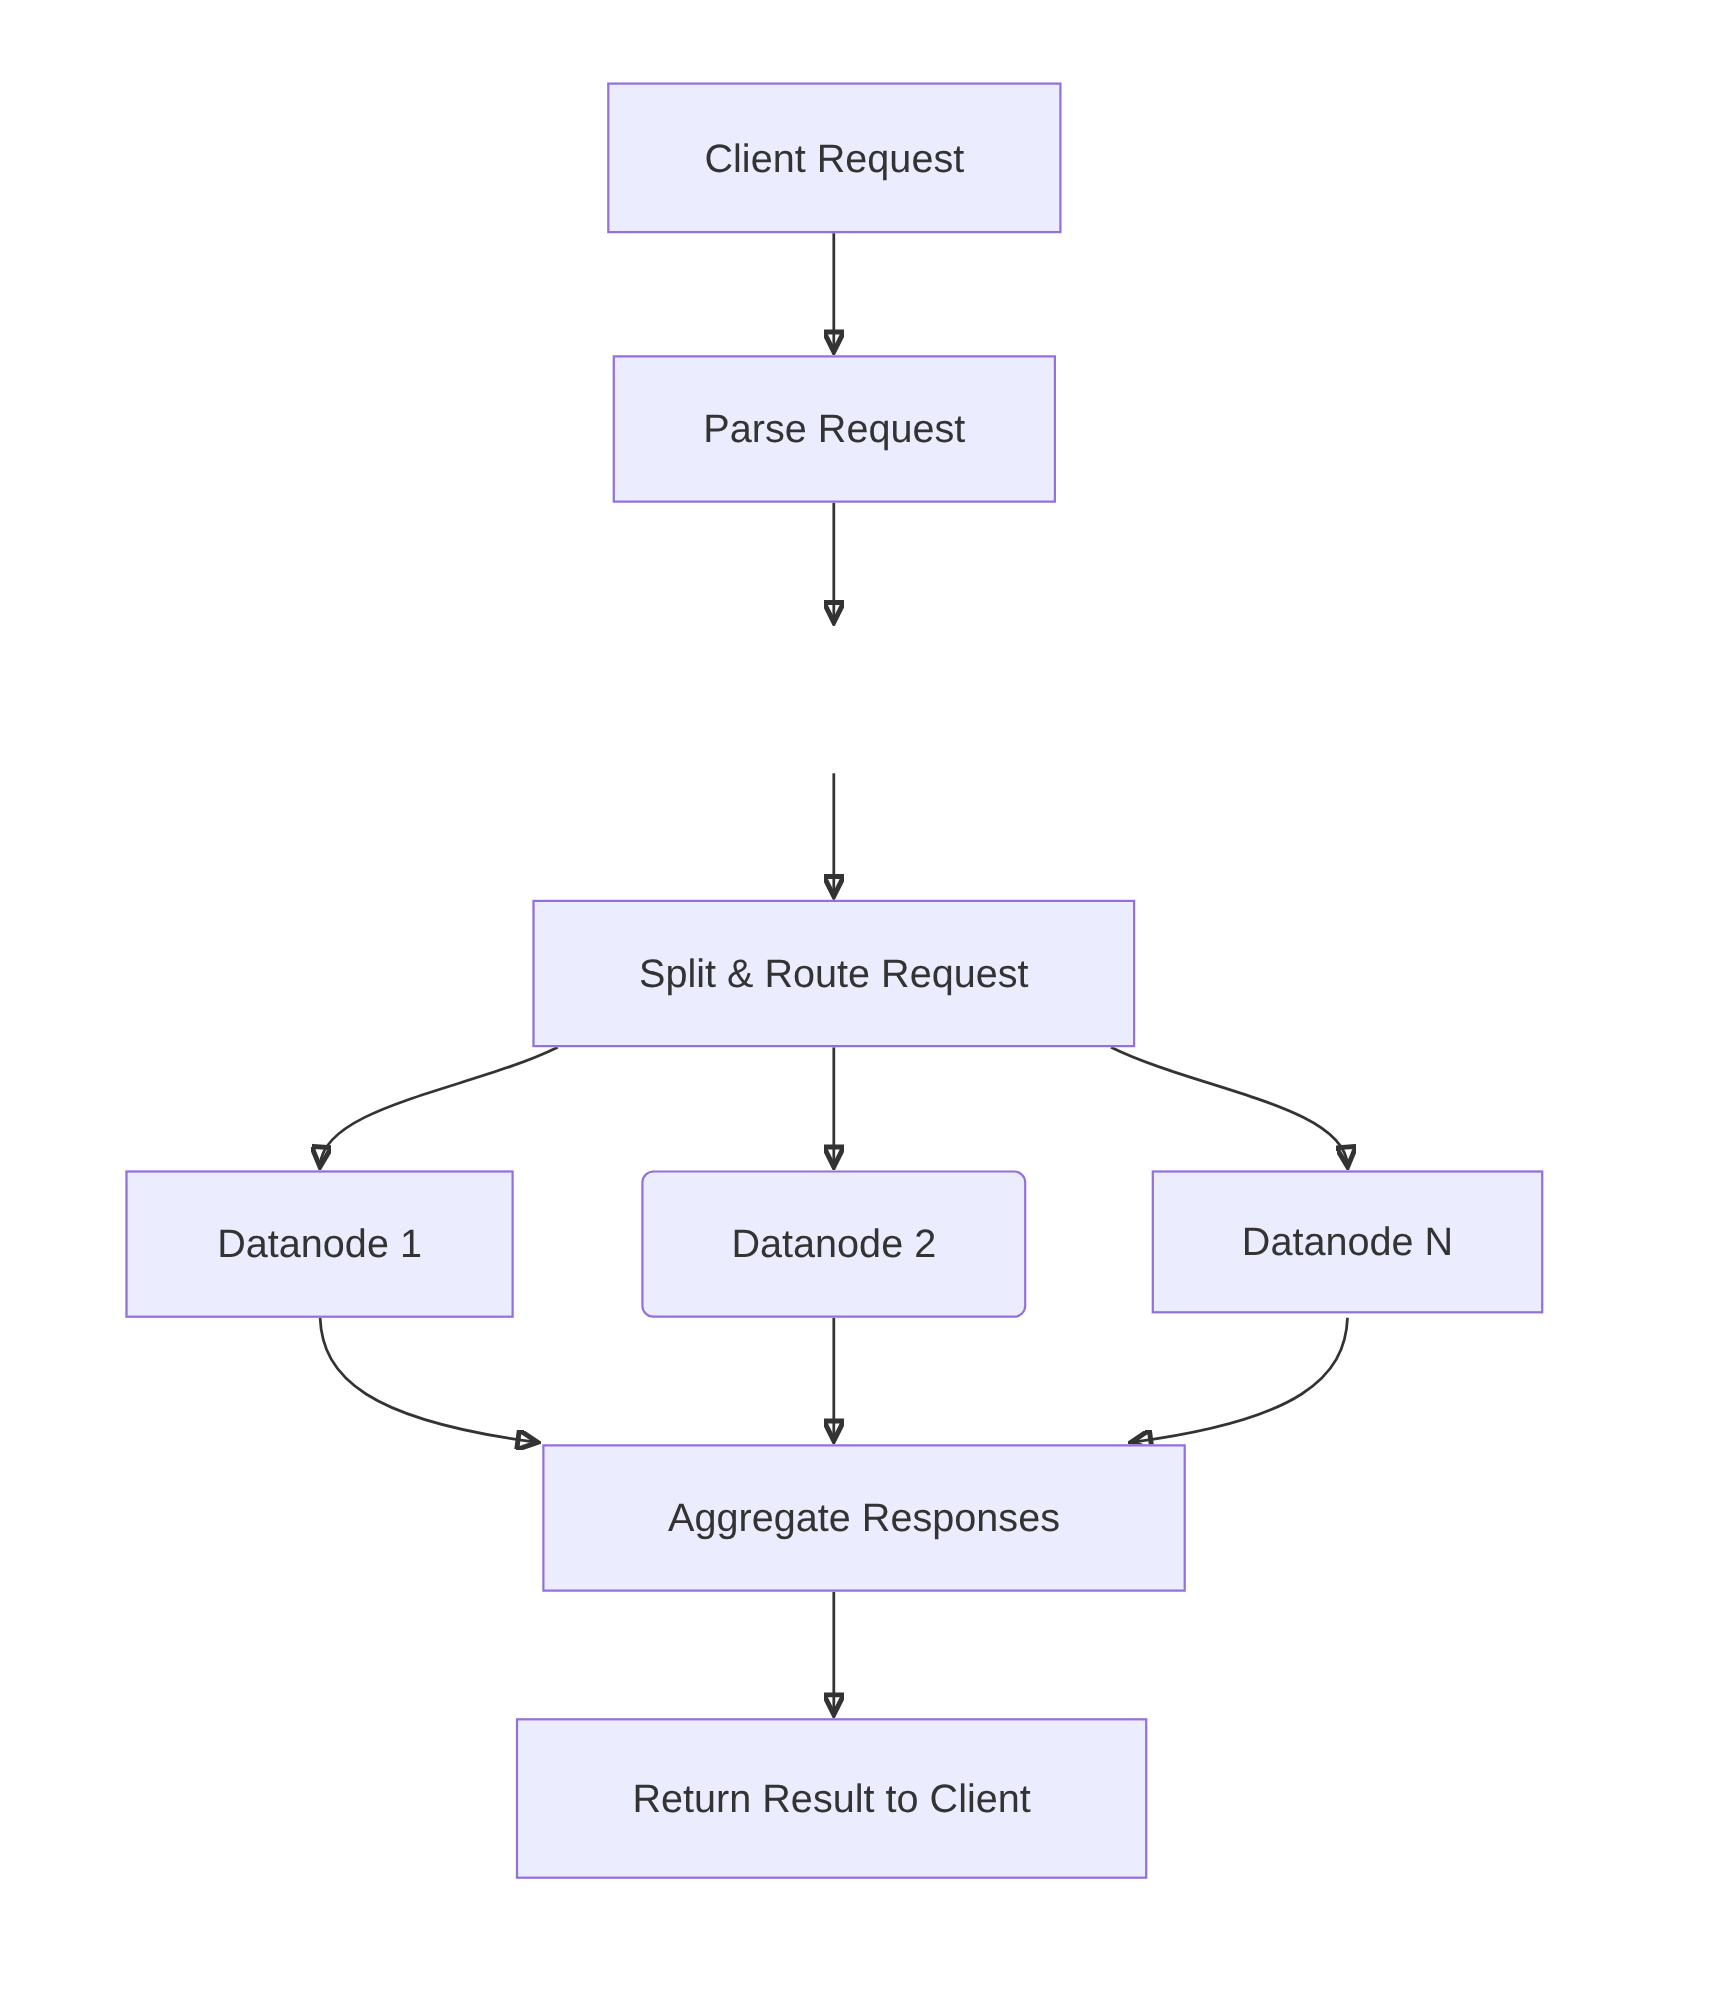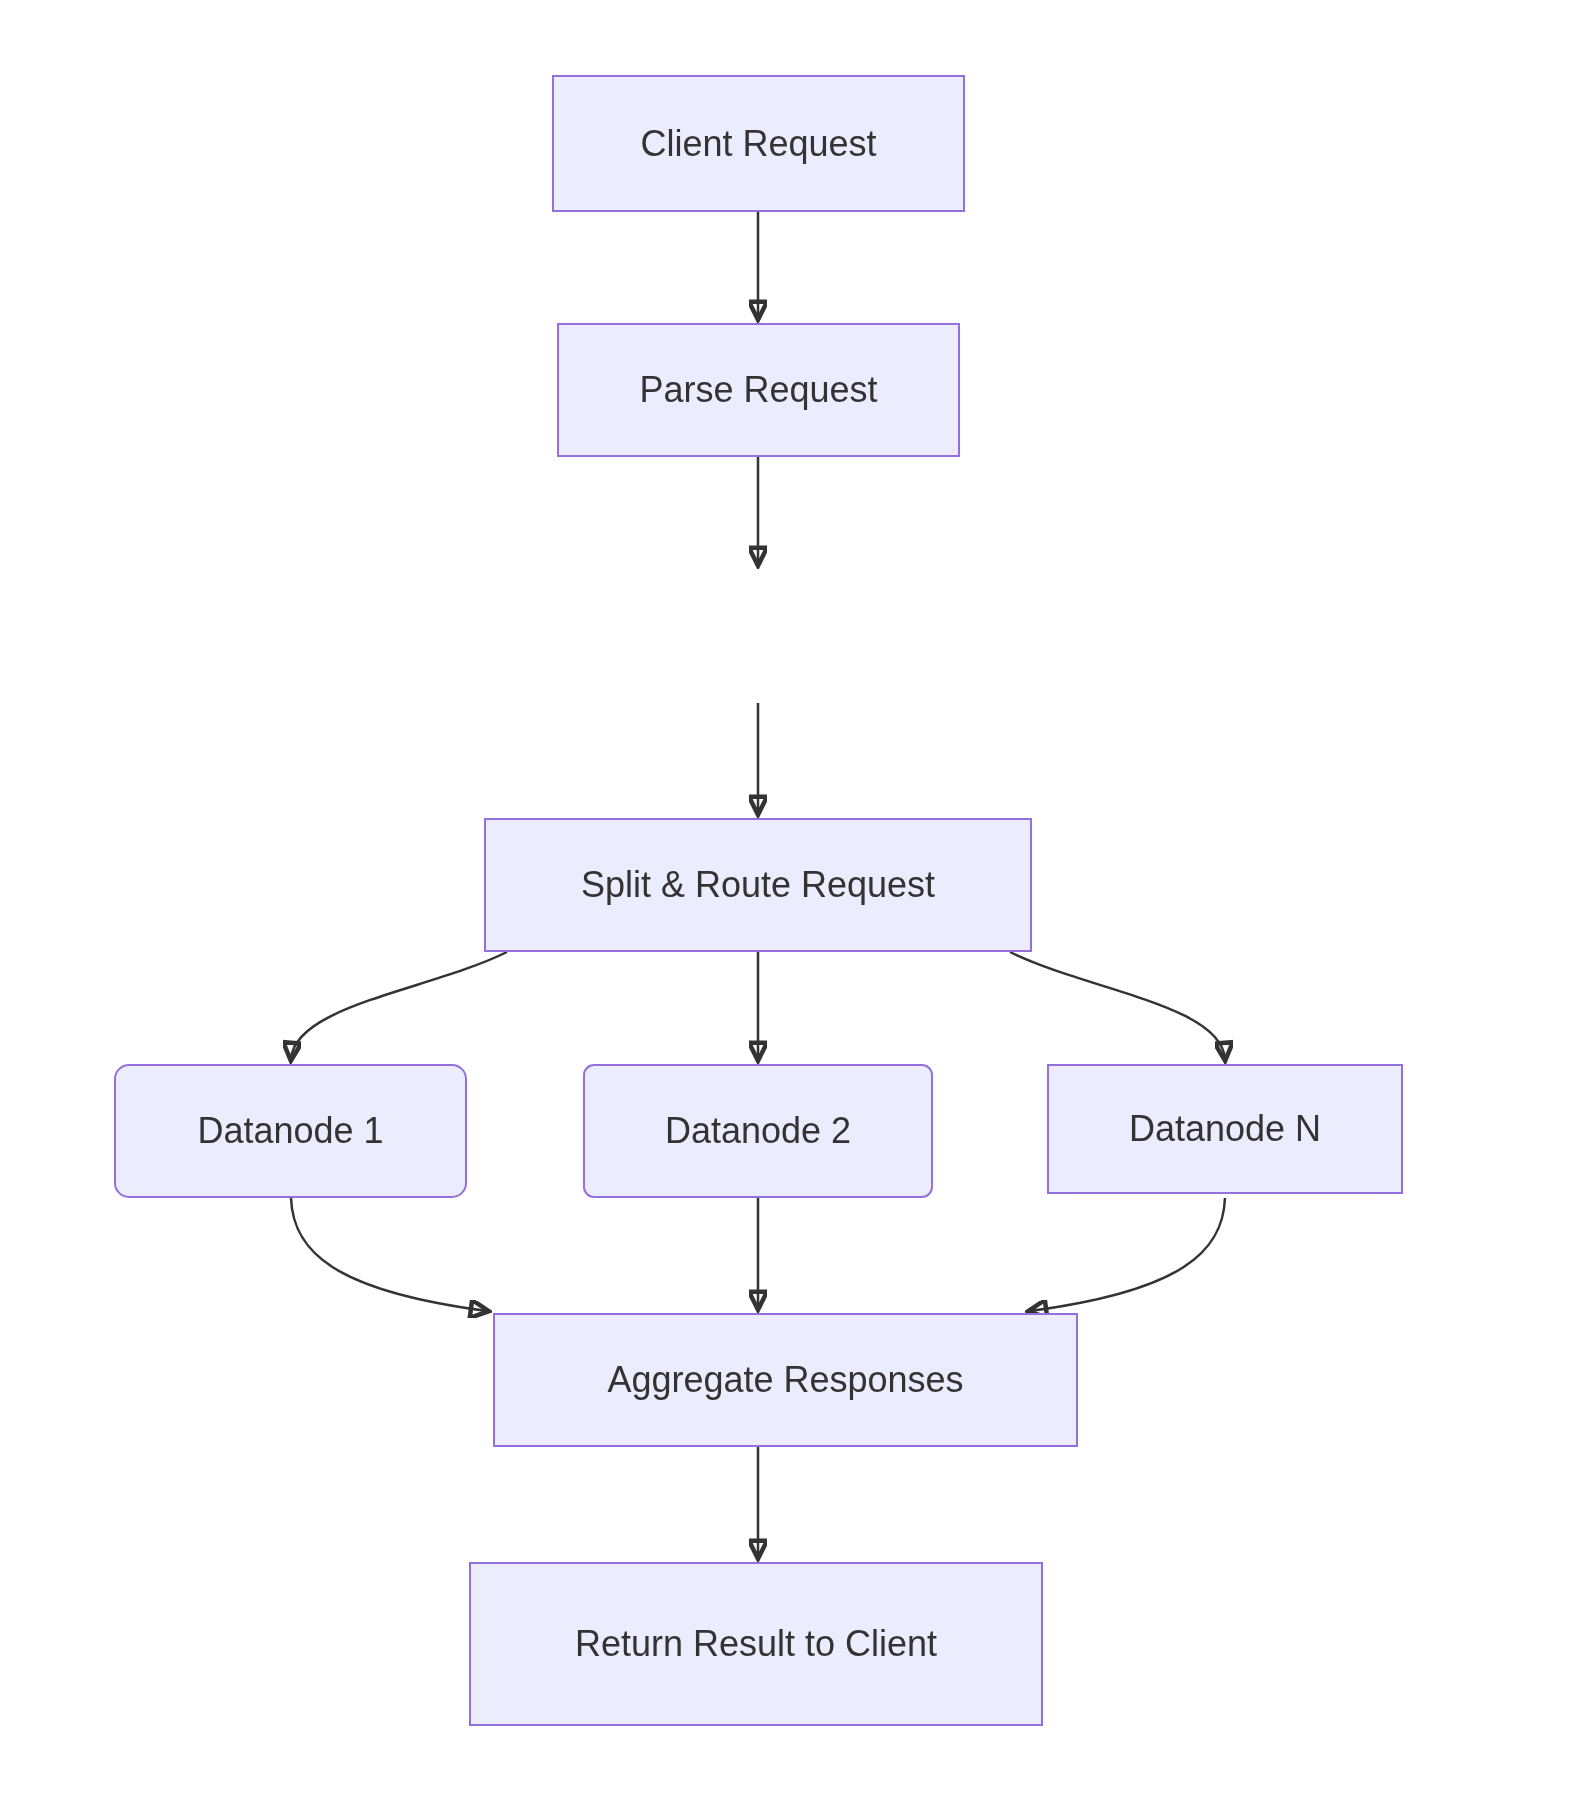--- a/index.html
+++ b/index.html
@@ -40,25 +40,25 @@
     text-align:center;
     color:var(--text);
     font-size:36px;
     line-height:1.2;
   }
   
   #n-client   {left:552px;  top:75px;   width:413px; height:137px;}
   #n-parse    {left:557px;  top:323px;  width:403px; height:134px;}
   #n-metadata {left:527px;  top:569px;  width:461px; height:134px;}
   #n-split    {left:484px;  top:818px;  width:548px; height:134px;}
-  #n-d1       {left:114px;  top:1064px; width:353px; height:134px;border-radius:15px;}
+  #n-d1       {left:114px;  top:1064px; width:353px; height:134px;}
   #n-d2       {left:583px;  top:1064px; width:350px; height:134px;border-radius:11px;}
   #n-dn       {left:1047px; top:1064px; width:356px; height:130px;}
   #n-agg      {left:493px;  top:1313px; width:585px; height:134px;}
-  #n-return   {left:469px;  top:1562px; width:574px; height:164px;}
+  #n-return   {left:469px;  top:1562px; width:574px; height:146px;}
 </style>
 </head>
 <body>
 
 <div id="canvas">
 
   <svg id="edges" viewBox="0 0 1572 1820" xmlns="http://www.w3.org/2000/svg">
     <defs>
       <marker id="arrow" viewBox="0 0 10 10" refX="9" refY="5" markerUnits="userSpaceOnUse" markerWidth="24" markerHeight="18" orient="auto-start-reverse">
         <path id="arrowhead-tri" d="M0,0 L10,5 L0,10 z"></path>

